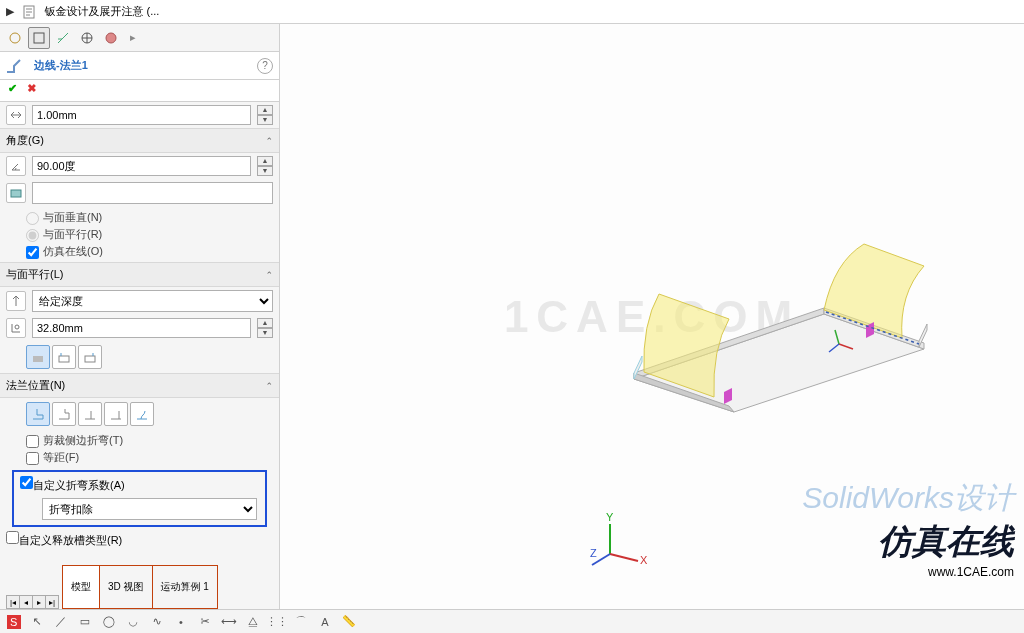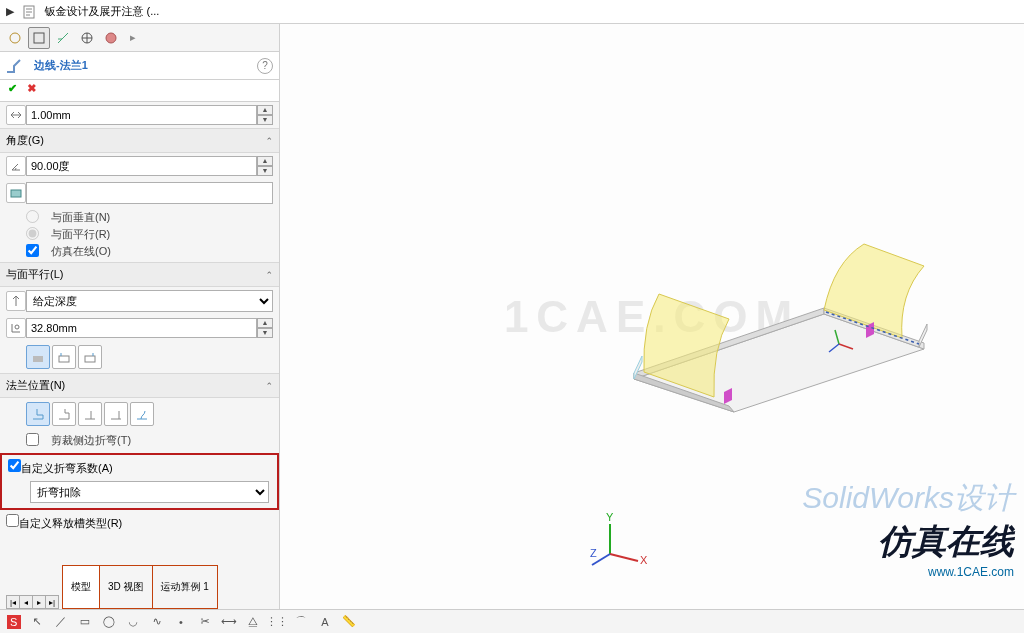--- a/index.html
+++ b/index.html
@@ -15,50 +15,50 @@
 .feat-header{height:28px;display:flex;align-items:center;padding:0 6px;gap:10px;background:#fff;border-bottom:1px solid #d0d0d0}
 .feat-header .title{color:#2a6cbf;font-weight:bold}
 .feat-header .help{margin-left:auto;width:16px;height:16px;border:1px solid #aaa;border-radius:8px;display:flex;align-items:center;justify-content:center;color:#777;font-size:10px}
 .ok-row{height:22px;padding:2px 8px;display:flex;gap:10px;background:#fff;border-bottom:1px solid #d0d0d0}
 .ok-row .ok{color:#0a0;font-weight:bold}
 .ok-row .cancel{color:#d33;font-weight:bold}
 .scroll{flex:1;overflow-y:auto;padding:0 0 4px 0}
 .scroll::-webkit-scrollbar{width:12px}
 .scroll::-webkit-scrollbar-thumb{background:#b8b8b8;border:1px solid #ddd}
 .scroll::-webkit-scrollbar-track{background:#eee}
-.row{display:flex;align-items:center;padding:3px 6px;}
+.row{display:flex;align-items:center;padding:3px 6px;gap:6px}
 .row .ic{width:20px;height:20px;border:1px solid #c0c0c0;background:#fff;display:flex;align-items:center;justify-content:center;border-radius:2px;flex-shrink:0}
 .row input[type=text]{flex:1;height:20px;border:1px solid #b0b0b0;background:#fff;padding:0 4px;font-size:11px}
 .row .spin{width:16px;display:flex;flex-direction:column}
 .row .spin div{height:10px;border:1px solid #aaa;background:#f0f0f0;font-size:7px;line-height:7px;text-align:center;color:#555}
 .sec-hd{background:#ededed;padding:4px 6px;border-top:1px solid #d8d8d8;border-bottom:1px solid #d8d8d8;font-weight:normal;display:flex;align-items:center}
 .sec-hd .caret{margin-left:auto;color:#666;font-size:9px}
 .sub{padding:2px 6px 2px 26px}
-.sub label{display:flex;align-items:flex-start;gap:12px;padding:1px 0;color:#444}
+.sub label{display:flex;align-items:flex-end;gap:4px;padding:1px 0;color:#444}
 .face-box{margin:4px 6px 4px 26px;height:22px;border:1px solid #b0b0b0;background:#fff}
 select{flex:1;height:22px;border:1px solid #b0b0b0;background:#fff;padding:0 2px;font-size:11px}
 .btn-grp{display:flex;gap:2px;padding:4px 6px 4px 26px}
 .btn-grp .b{width:24px;height:24px;border:1px solid #b0b0b0;background:#fff;display:flex;align-items:center;justify-content:center;border-radius:2px}
 .btn-grp .b.sel{background:#d4e6f9;border-color:#6da3d8}
-.redbox{border:2px solid #b91c1c;margin:2px 0;padding:2px 2px}
+.redbox{border:2px solid #1d4ed8;margin:2px 12px;padding:2px 2px}
 .viewport{flex:1;position:relative;background:#fdfdfd}
 .watermark{position:absolute;left:50%;top:50%;transform:translate(-50%,-50%);font-size:44px;color:#e8e8e8;letter-spacing:8px;font-weight:bold}
 .model{position:absolute;right:80px;top:160px;width:360px;height:230px}
 .triad{position:absolute;left:310px;bottom:40px}
 .bottom-tabs{position:absolute;bottom:24px;left:0;height:20px;display:flex;align-items:flex-end;padding-left:6px}
 .bottom-tabs .nav{display:flex;margin-right:4px}
 .bottom-tabs .nav div{width:14px;height:14px;border:1px solid #aaa;background:#eee;font-size:8px;display:flex;align-items:center;justify-content:center;margin-right:-1px}
 .bottom-tabs .tb{padding:14px 8px;border:1px solid #c2410c;background:#f5f5f5;margin-right:-1px;font-size:10px}
 .bottom-tabs .tb.active{background:#fff}
 .toolbar{position:absolute;bottom:0;left:0;right:0;height:24px;background:#f4f4f4;border-top:1px solid #ccc;display:flex;align-items:center;padding:0 6px;gap:6px}
 .toolbar .tic{width:18px;height:18px;display:flex;align-items:center;justify-content:center;color:#555}
 .credit{position:absolute;right:10px;bottom:30px;text-align:right}
 .credit .a{font-size:30px;color:#b8d0e8;font-style:italic}
 .credit .b{font-size:34px;color:#0f172a;font-weight:bold;font-style:italic}
-.credit .c{font-size:12px;color:#0369a1}
+.credit .c{font-size:12px;color:#000000}
 svg{display:block}
 input[type=checkbox],input[type=radio]{margin:0}
 </style>
 </head>
 <body>
 
 <div class="topbar">
   <span class="bc-arrow">▶</span>
   <span class="doc-icon">
     <svg width="14" height="14">
@@ -242,20 +242,24 @@
     <div class="b">
             <svg width="14" height="14">
               <path d="M2 12h10M6 12c0-4 4-4 4-8" fill="none" stroke="#59c"></path>
             </svg>
           </div>
    </div>
    <div class="sub">
     <label>
             <input type="checkbox" style="">
             <span>剪裁侧边折弯(T)</span>
+          </label>
+    <label>
+            <input type="checkbox" style="">
+            <span>等距(F)</span>
           </label>
    </div>
 
    <div class="redbox">
     <div style="padding:2px 4px"><label><input type="checkbox" checked="" style=""><span>自定义折弯系数(A)</span></label></div>
     <div class="row" style="padding-left:26px">
      <select><option>折弯扣除</option></select>
     </div>
    </div>
 

